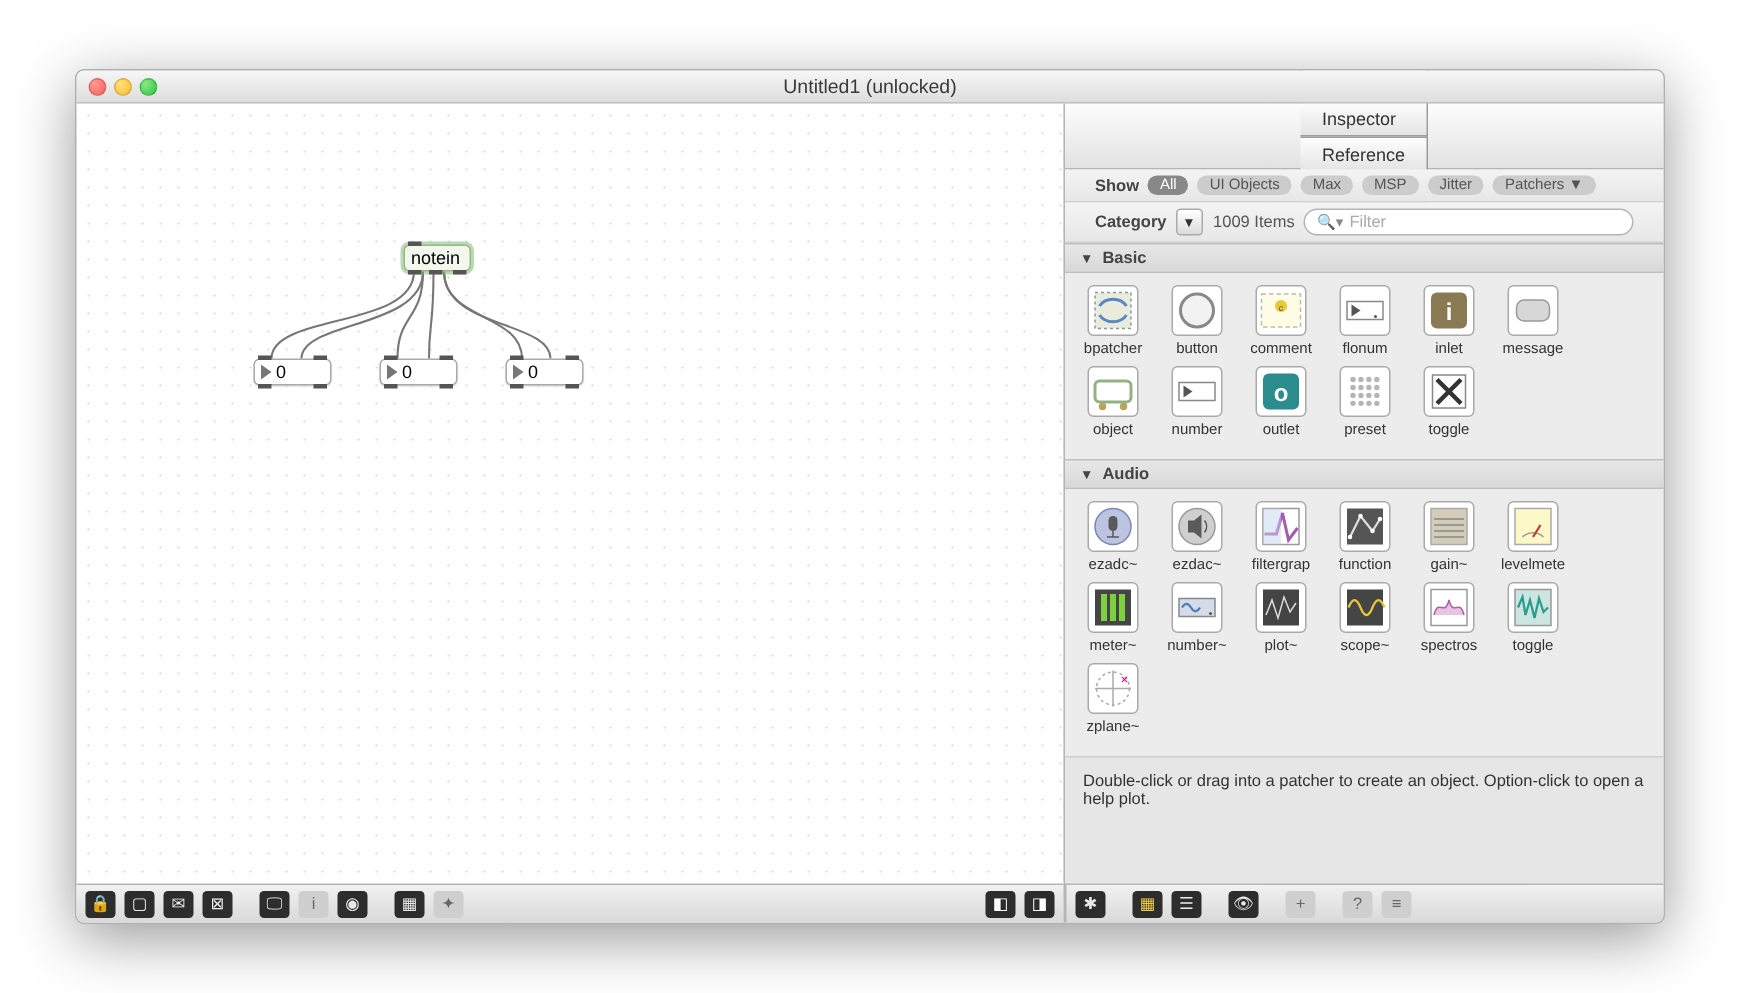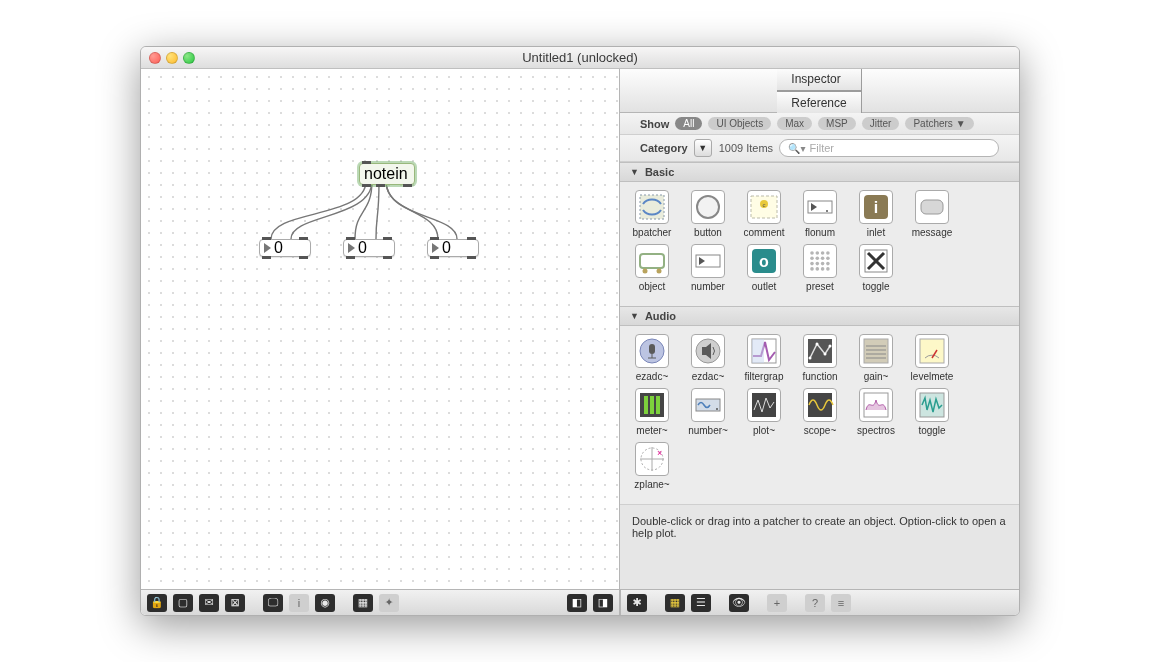--- a/index.html
+++ b/index.html
@@ -1,17 +1,17 @@
 <!DOCTYPE html>
 <html><head>
 <meta charset="utf-8">
 <style>
 * { box-sizing: border-box; margin: 0; padding: 0; font-family: "Lucida Grande", "Helvetica Neue", Arial, sans-serif; }
 body { background: #fff; display: flex; align-items: center; justify-content: center; height: 100vh; }
-.window { width: 880px; height: 570px; border-radius: 6px; box-shadow: 0 10px 40px rgba(0,0,0,0.4); overflow: hidden; background: #ededed; border: 1px solid #b0b0b0; }
+.window { width: 1060px; height: 570px; border-radius: 6px; box-shadow: 0 10px 40px rgba(0,0,0,0.4); overflow: hidden; background: #ededed; border: 1px solid #b0b0b0; }
 .titlebar { height: 22px; background: linear-gradient(#f7f6f6, #dedede); border-bottom: 1px solid #bfbfbf; display: flex; align-items: center; padding: 0 8px; position: relative; }
 .traffic { display: flex; gap: 5px; }
 .tl { width: 12px; height: 12px; border-radius: 50%; border: 1px solid rgba(0,0,0,0.15); }
 .tl.red { background: radial-gradient(circle at 30% 30%, #ff9b93, #ff5f57); }
 .tl.yellow { background: radial-gradient(circle at 30% 30%, #ffe27a, #febb2e); }
 .tl.green { background: radial-gradient(circle at 30% 30%, #8de787, #28c840); }
 .title { position: absolute; left: 0; right: 0; text-align: center; font-size: 13px; color: #3a3a3a; pointer-events: none; }
 .body { display: flex; height: calc(100% - 22px); }
 .canvas-area { flex: 1; display: flex; flex-direction: column; background: #fff; }
 .canvas { flex: 1; position: relative; background-image: radial-gradient(circle, #dcdcdc 0.8px, transparent 0.8px); background-size: 12px 12px; background-position: 2px 2px; }
@@ -40,21 +40,21 @@
 .welcome { padding:10px 12px; font-size:11px; color:#333; background:#e6e6e6; border-top:1px solid #cfcfcf; flex:1; }
 .welcome .h { font-weight:bold; margin-bottom:6px; }
 .bottombar { height:26px; background: linear-gradient(#f1f1f1,#d9d9d9); border-top:1px solid #b5b5b5; display:flex; align-items:center; padding:0 6px; gap:6px; }
 .bottombar.right { border-left:1px solid #b5b5b5; }
 .bb-btn { width:20px; height:18px; background:#2d2d2d; border-radius:3px; display:flex; align-items:center; justify-content:center; color:#e9e9e9; font-size:11px; cursor:pointer; }
 .bb-btn.grey { background:#cfcfcf; color:#666; }
 .bb-btn.yellow { background:#2d2d2d; color:#f0cf3e; }
 .bb-btn.active-white { background:#2d2d2d; color:#fff; }
 .bb-spacer { flex:1; }
 
-.node { position:absolute; background:#fff; border:1px solid #aaa; border-radius:4px; font-size:16px; padding:1px 6px 1px 4px; box-shadow: 0 1px 1px rgba(0,0,0,0.1); display:flex; align-items:center; }
+.node { position:absolute; background:#fff; border:1px solid #aaa; border-radius:4px; font-size:12px; padding:1px 6px 1px 4px; box-shadow: 0 1px 1px rgba(0,0,0,0.1); display:flex; align-items:center; }
 .node.sel { box-shadow: 0 0 0 2px rgba(120,180,110,0.5); border-color:#99b87c; background:#f3f7ed; }
 .numbox { width:52px; height:18px; display:flex; align-items:center; }
 .numbox .tri { width:0; height:0; border-top:5px solid transparent; border-bottom:5px solid transparent; border-left:7px solid #777; margin-right:3px; }
 .inout { position:absolute; width:9px; height:3px; background:#555; }
 svg.wires { position:absolute; left:0; top:0; pointer-events:none; }
 .panel-scroll { overflow:hidden; }
 </style>
 </head>
 <body>
 

